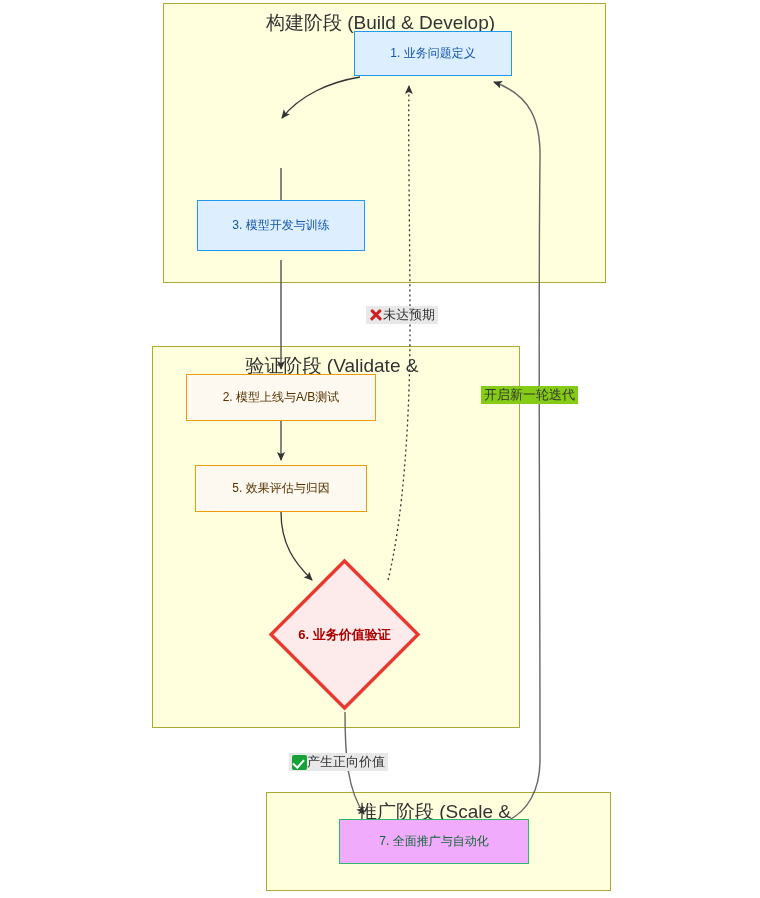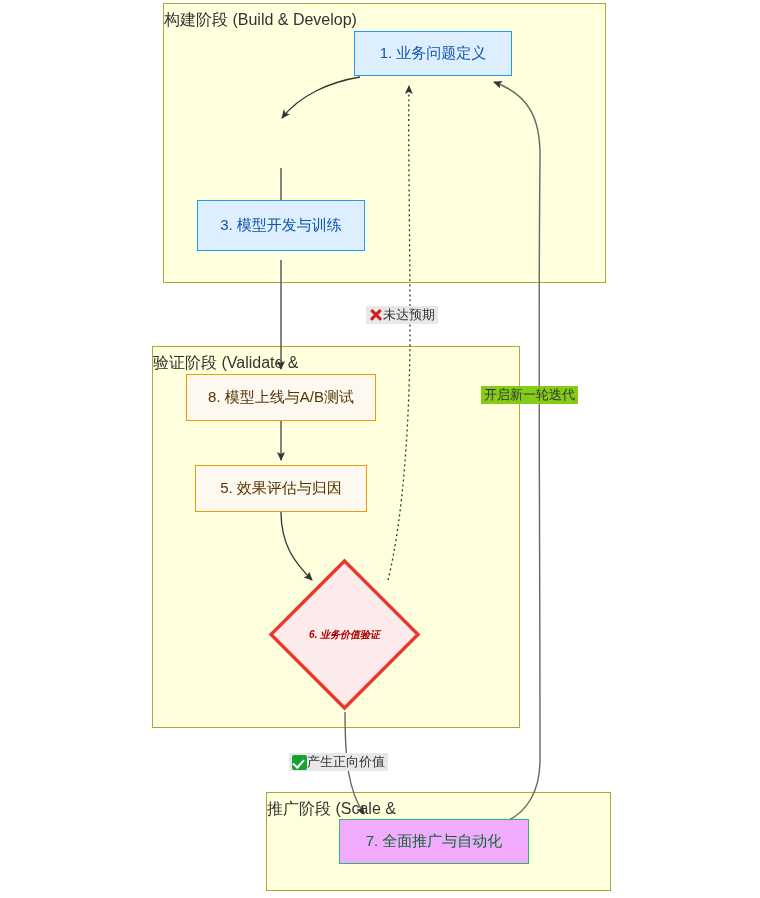--- a/index.html
+++ b/index.html
@@ -29,33 +29,33 @@
   .cluster {
     position: absolute;
     background: #ffffde;
     border: 1px solid #aaaa33;
     box-sizing: border-box;
   }
   .cluster-title {
     position: absolute;
     left: 0;
     right: 8px;
-    text-align: left;
-    font-size: 16px;
+    text-align: center;
+    font-size: 19px;
     color: #333333;
     white-space: nowrap;
     overflow: hidden;
   }
   .node {
     position: absolute;
     box-sizing: border-box;
     display: flex;
     align-items: center;
     justify-content: center;
-    font-size: 15px;
+    font-size: 12px;
     text-align: center;
     white-space: nowrap;
   }
   .node-blue {
     background: #ddeeff;
     border: 1.6px solid #1e9bf0;
     color: #1155aa;
   }
   .node-orange {
     background: #fdf9f0;
@@ -72,25 +72,24 @@
   }
   .diamond-label {
     position: absolute;
     left: 0;
     top: 0;
     width: 100%;
     height: 100%;
     display: flex;
     align-items: center;
     justify-content: center;
-    font-size: 10px;
+    font-size: 13px;
     font-weight: bold;
     color: #aa0000;
     white-space: nowrap;
-    font-style: italic;
   }
   .edge-label {
     position: absolute;
     font-size: 13px;
     color: #333333;
     background: #e8e8e8;
     padding: 1px 3px;
     white-space: nowrap;
     display: flex;
     align-items: center;
@@ -185,21 +184,21 @@
   <div class="node node-blue" style="left:354px; top:31px; width:158px; height:45px;">
     <span>1. 业务问题定义</span>
   </div>
 
 
   <div class="node node-blue" style="left:197px; top:200px; width:168px; height:51px;">
     <span>3. 模型开发与训练</span>
   </div>
 
   <div class="node node-orange" style="left:186px; top:374px; width:190px; height:47px;">
-    <span>8. 模型上线与A/B测试</span>
+    <span>2. 模型上线与A/B测试</span>
   </div>
 
   <div class="node node-orange" style="left:195px; top:465px; width:172px; height:47px;text-align:center;">
     <span>5. 效果评估与归因</span>
   </div>
 
   <div class="diamond-wrap" style="left:267px; top:557px; width:155px; height:155px;">
     <svg width="155" height="155" viewBox="0 0 155 155">
       <polygon points="77.5,4 151,77.5 77.5,151 4,77.5" fill="#fdeaea" stroke="#e8392f" stroke-width="3.4"></polygon>
     </svg>

